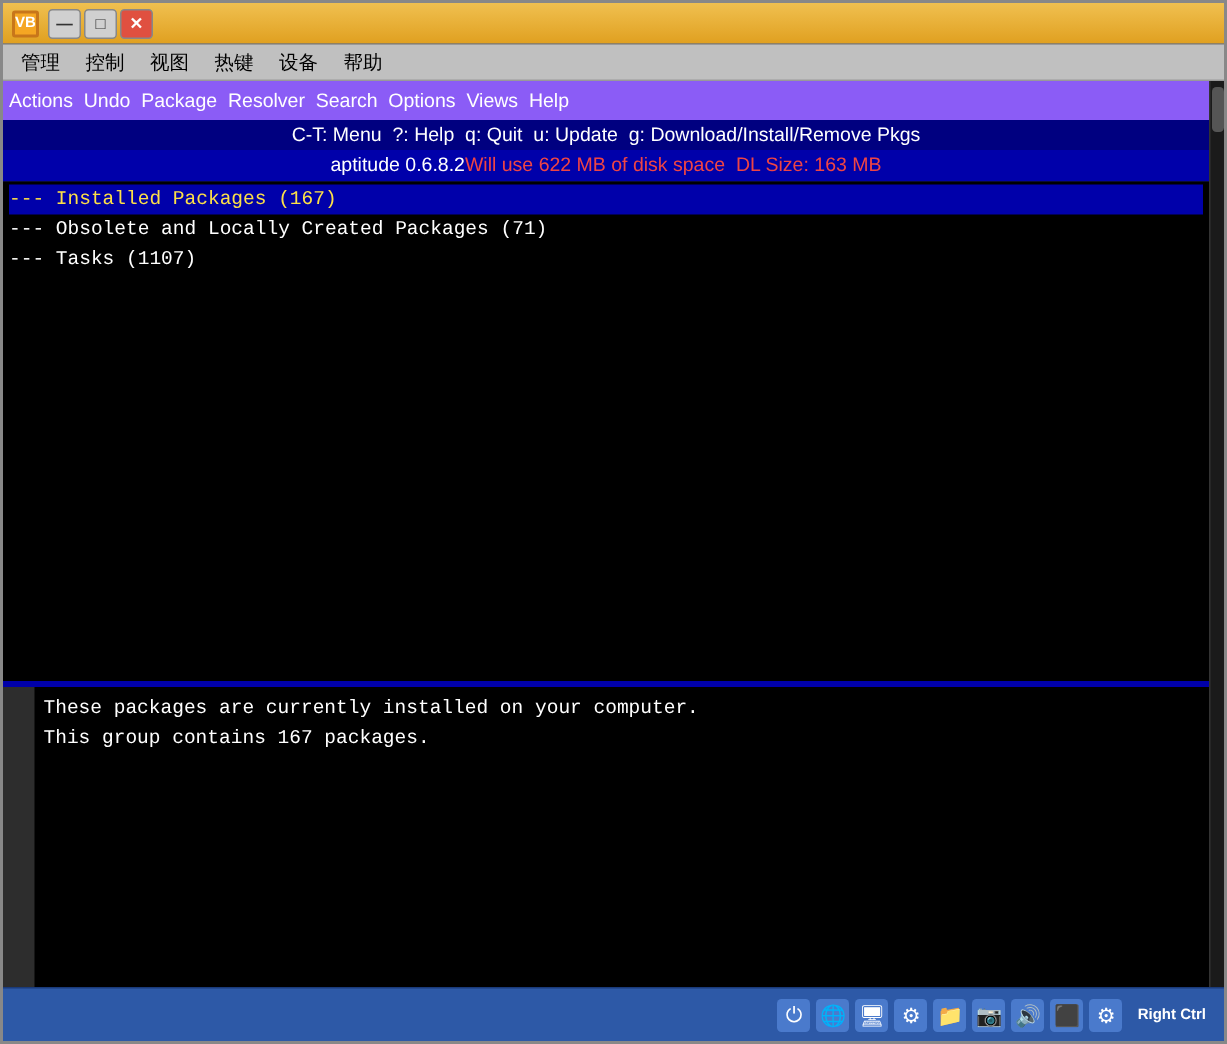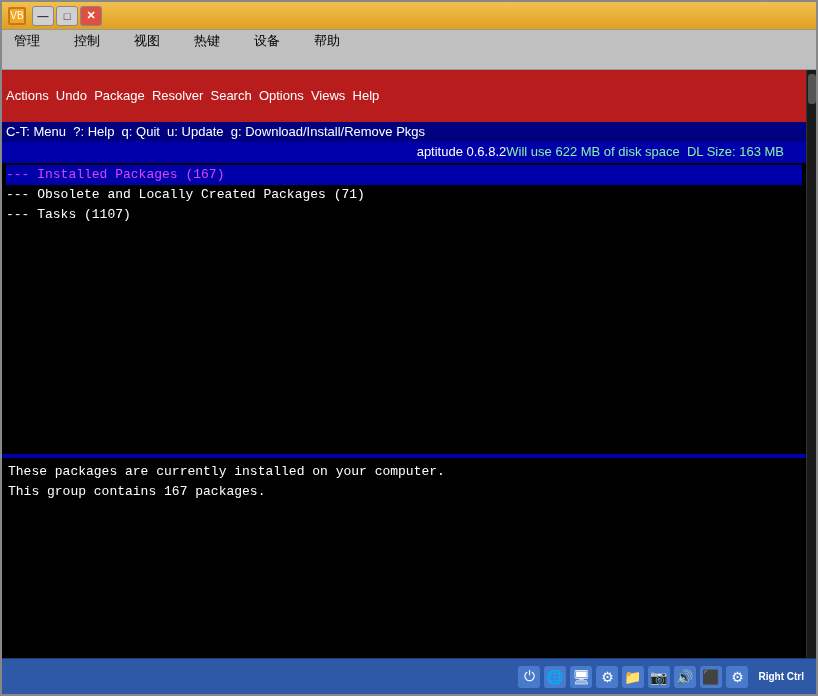--- a/index.html
+++ b/index.html
@@ -38,21 +38,21 @@
       background: #f5a623;
       border: 2px solid #c8761a;
       border-radius: 2px;
       margin-right: 6px;
       flex-shrink: 0;
       display: flex;
       align-items: center;
       justify-content: center;
       font-size: 10px;
       color: #fff;
-      font-weight: normal;
+      font-weight: bold;
     }
 
     .title-bar-text {
       flex: 1;
       font-size: 13px;
       font-weight: bold;
       color: #1a1a1a;
     }
 
     .title-bar-buttons {
@@ -72,74 +72,75 @@
       justify-content: center;
       font-size: 11px;
       font-weight: bold;
       color: #333;
     }
     .tb-btn.close { background: #e05040; color: #fff; }
 
     
     .menu-bar {
       background: #c0c0c0;
-      height: 40px;
-      display: flex;
-      align-items: flex-start;
+      height: 24px;
+      display: flex;
+      align-items: center;
       padding: 0 4px;
-      gap: 18px;
+      gap: 1px;
       flex-shrink: 0;
       border-bottom: 1px solid #999;
     }
 
     .menu-item {
       padding: 2px 8px;
       font-size: 13px;
       color: #000;
       cursor: pointer;
     }
 
     
     .apt-menu {
-      background: #b91c1c;
-      color: #fff;
-      padding: 17px 4px;
+      background: #8b5cf6;
+      color: #fff;
+      padding: 4px 4px;
       white-space: pre;
       flex-shrink: 0;
       line-height: 1.4;
     }
 
     
     .apt-shortcuts {
       background: #000080;
       color: #fff;
       padding: 1px 4px;
       white-space: pre;
       flex-shrink: 0;
       line-height: 1.4;
+      text-align: center;
     }
 
     
     .apt-status {
       background: #0000aa;
       color: #fff;
-      padding: 1px 22px;
+      padding: 1px 12px;
       white-space: pre;
       flex-shrink: 0;
       line-height: 1.4;
       display: flex;
-      justify-content: flex-end;
+      justify-content: center;
     }
 
     .apt-status-left {
       color: #fff;
     }
 
     .apt-status-right {
-      color: #86efac;
+      color: #ef4444;
     }
 
     
     .apt-list {
       flex: 1;
       background: #000;
       color: #fff;
       padding: 2px 4px;
       font-family: 'Courier New', Courier, monospace;
       font-size: 13px;
@@ -148,40 +149,41 @@
     }
 
     .apt-list-item {
       padding: 1px 0;
       white-space: pre;
       line-height: 1.4;
     }
 
     .apt-list-item.selected {
       background: #0000aa;
-      color: #d946ef;
+      color: #fde047;
     }
 
     
     .apt-separator {
       height: 4px;
       background: #0000aa;
       flex-shrink: 0;
     }
 
     
     .apt-desc {
       background: #000;
       color: #fff;
       padding: 4px 6px;
       font-family: 'Courier New', Courier, monospace;
       font-size: 13px;
       height: 200px;
       flex-shrink: 0;
       overflow: hidden;
+      margin-left: 21px;
     }
 
     .apt-desc-line {
       line-height: 1.5;
       white-space: pre-wrap;
     }
 
     
     .taskbar {
       background: #2d59a7;

